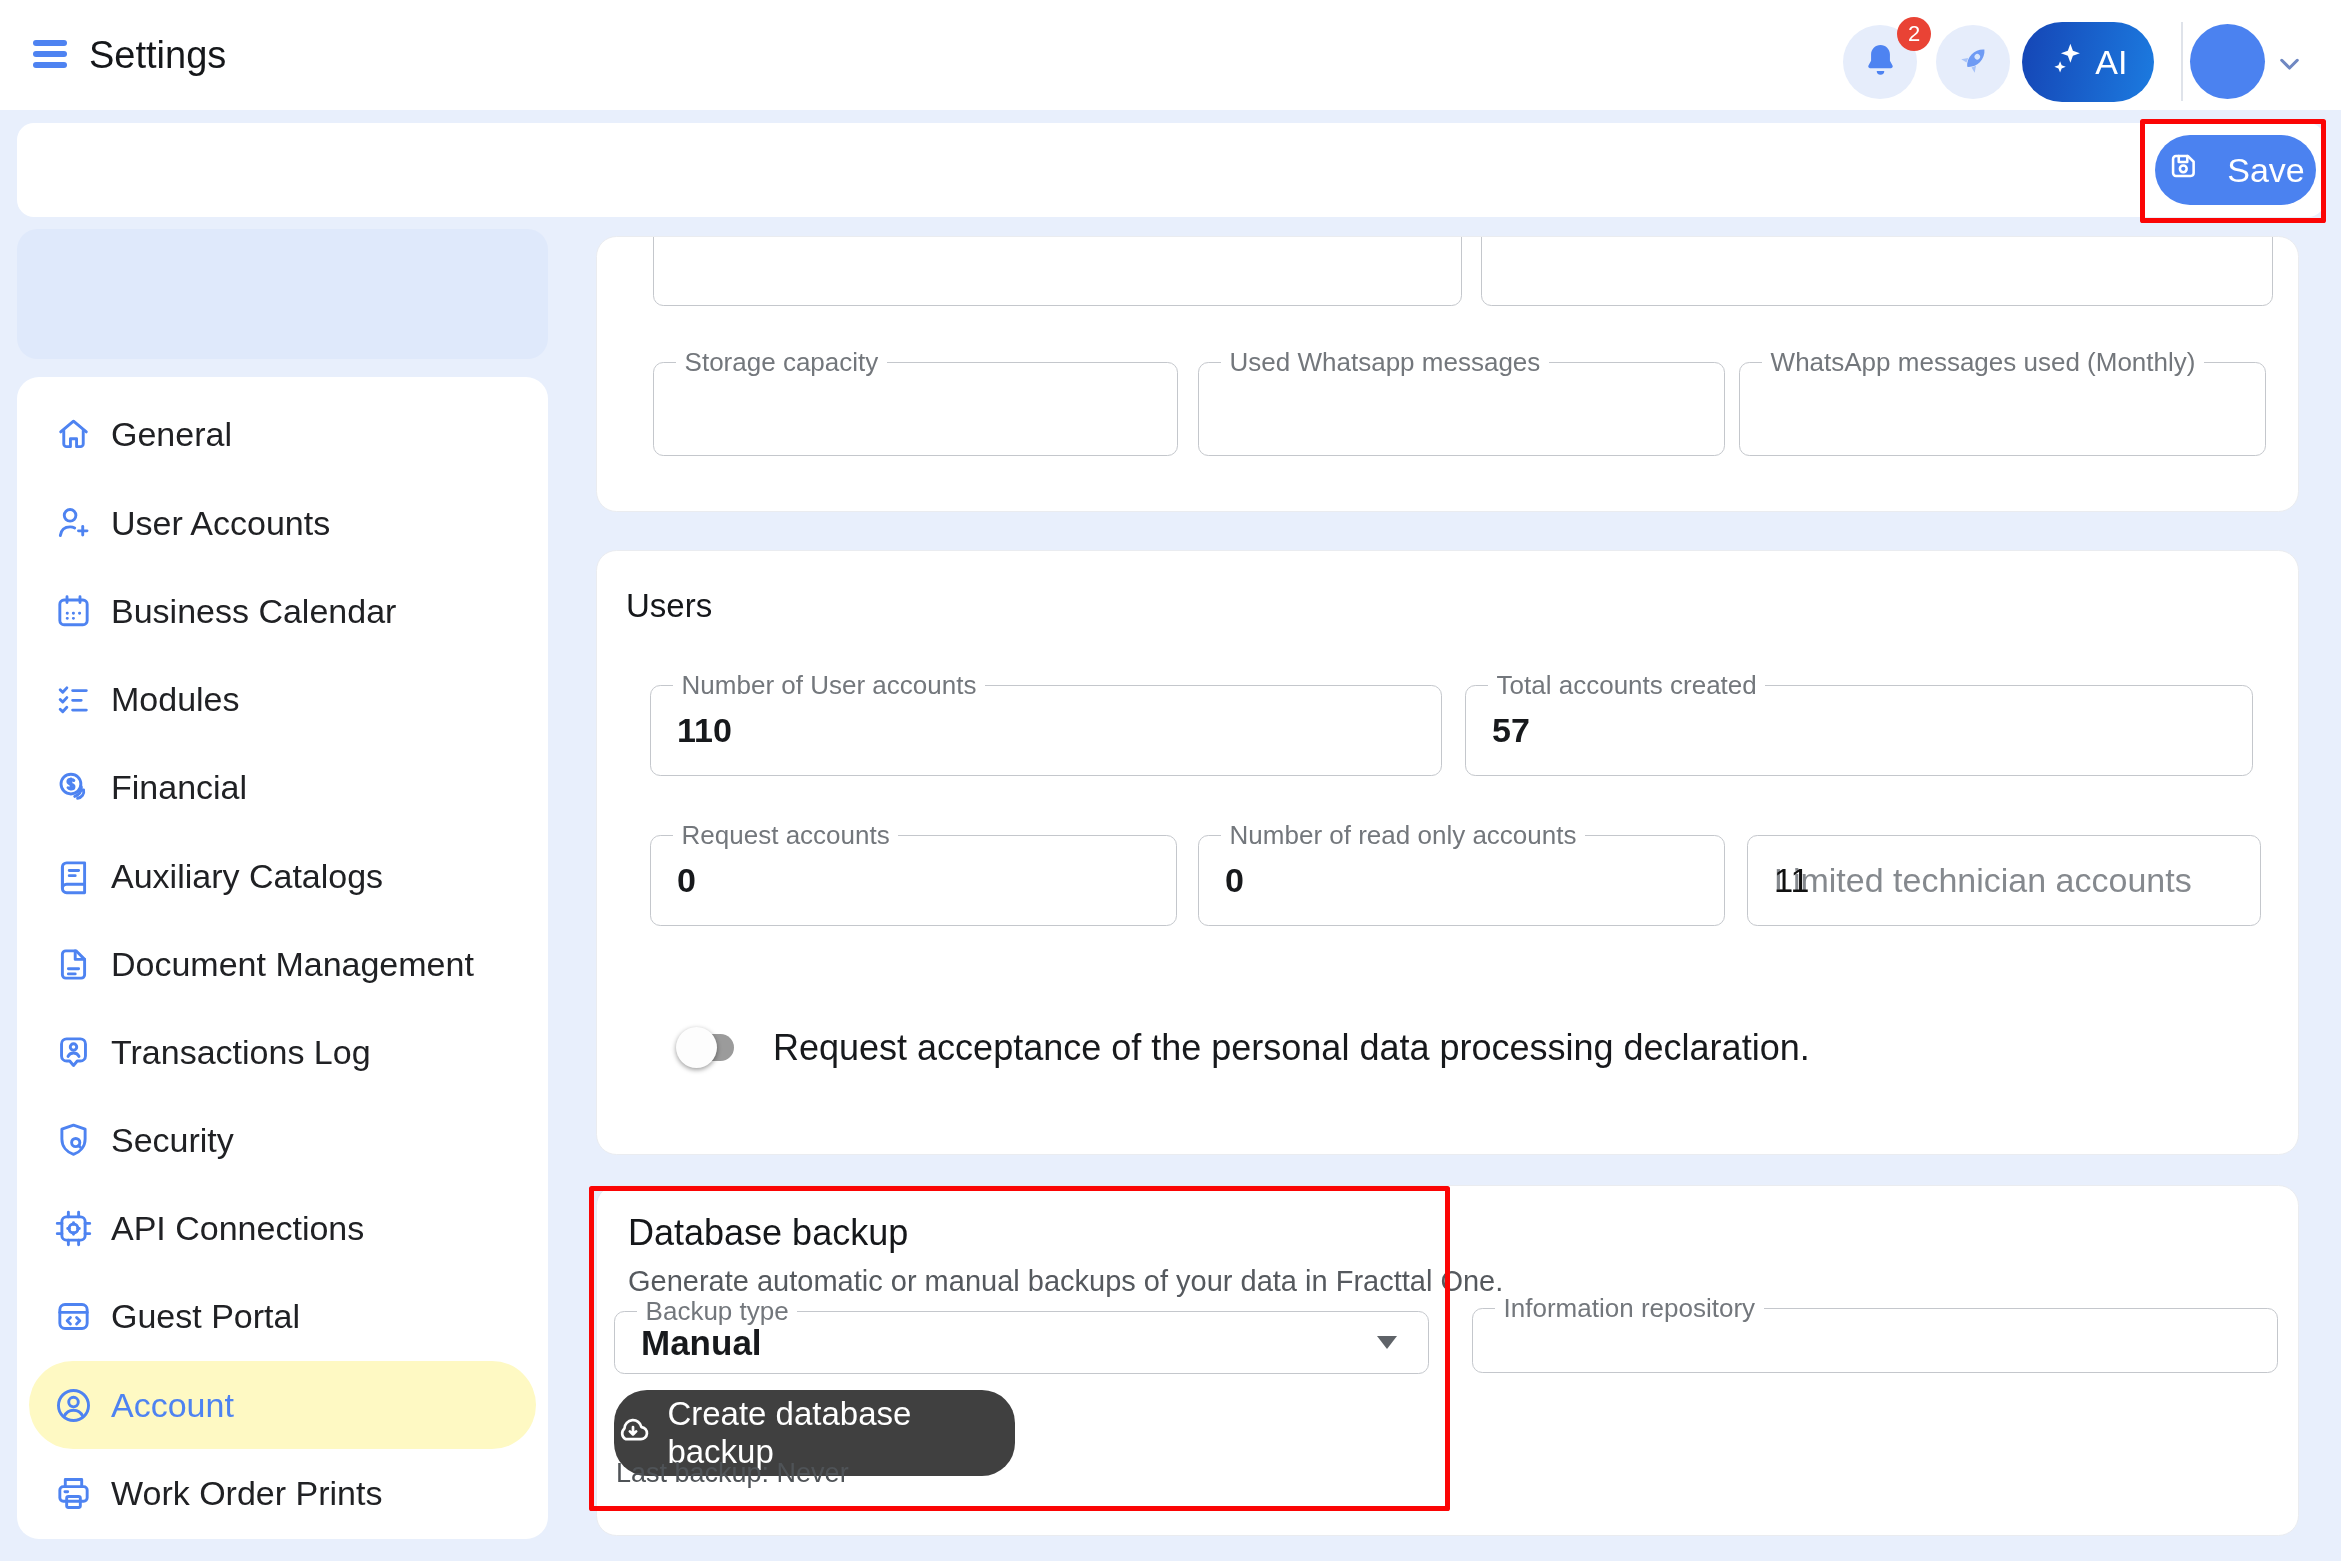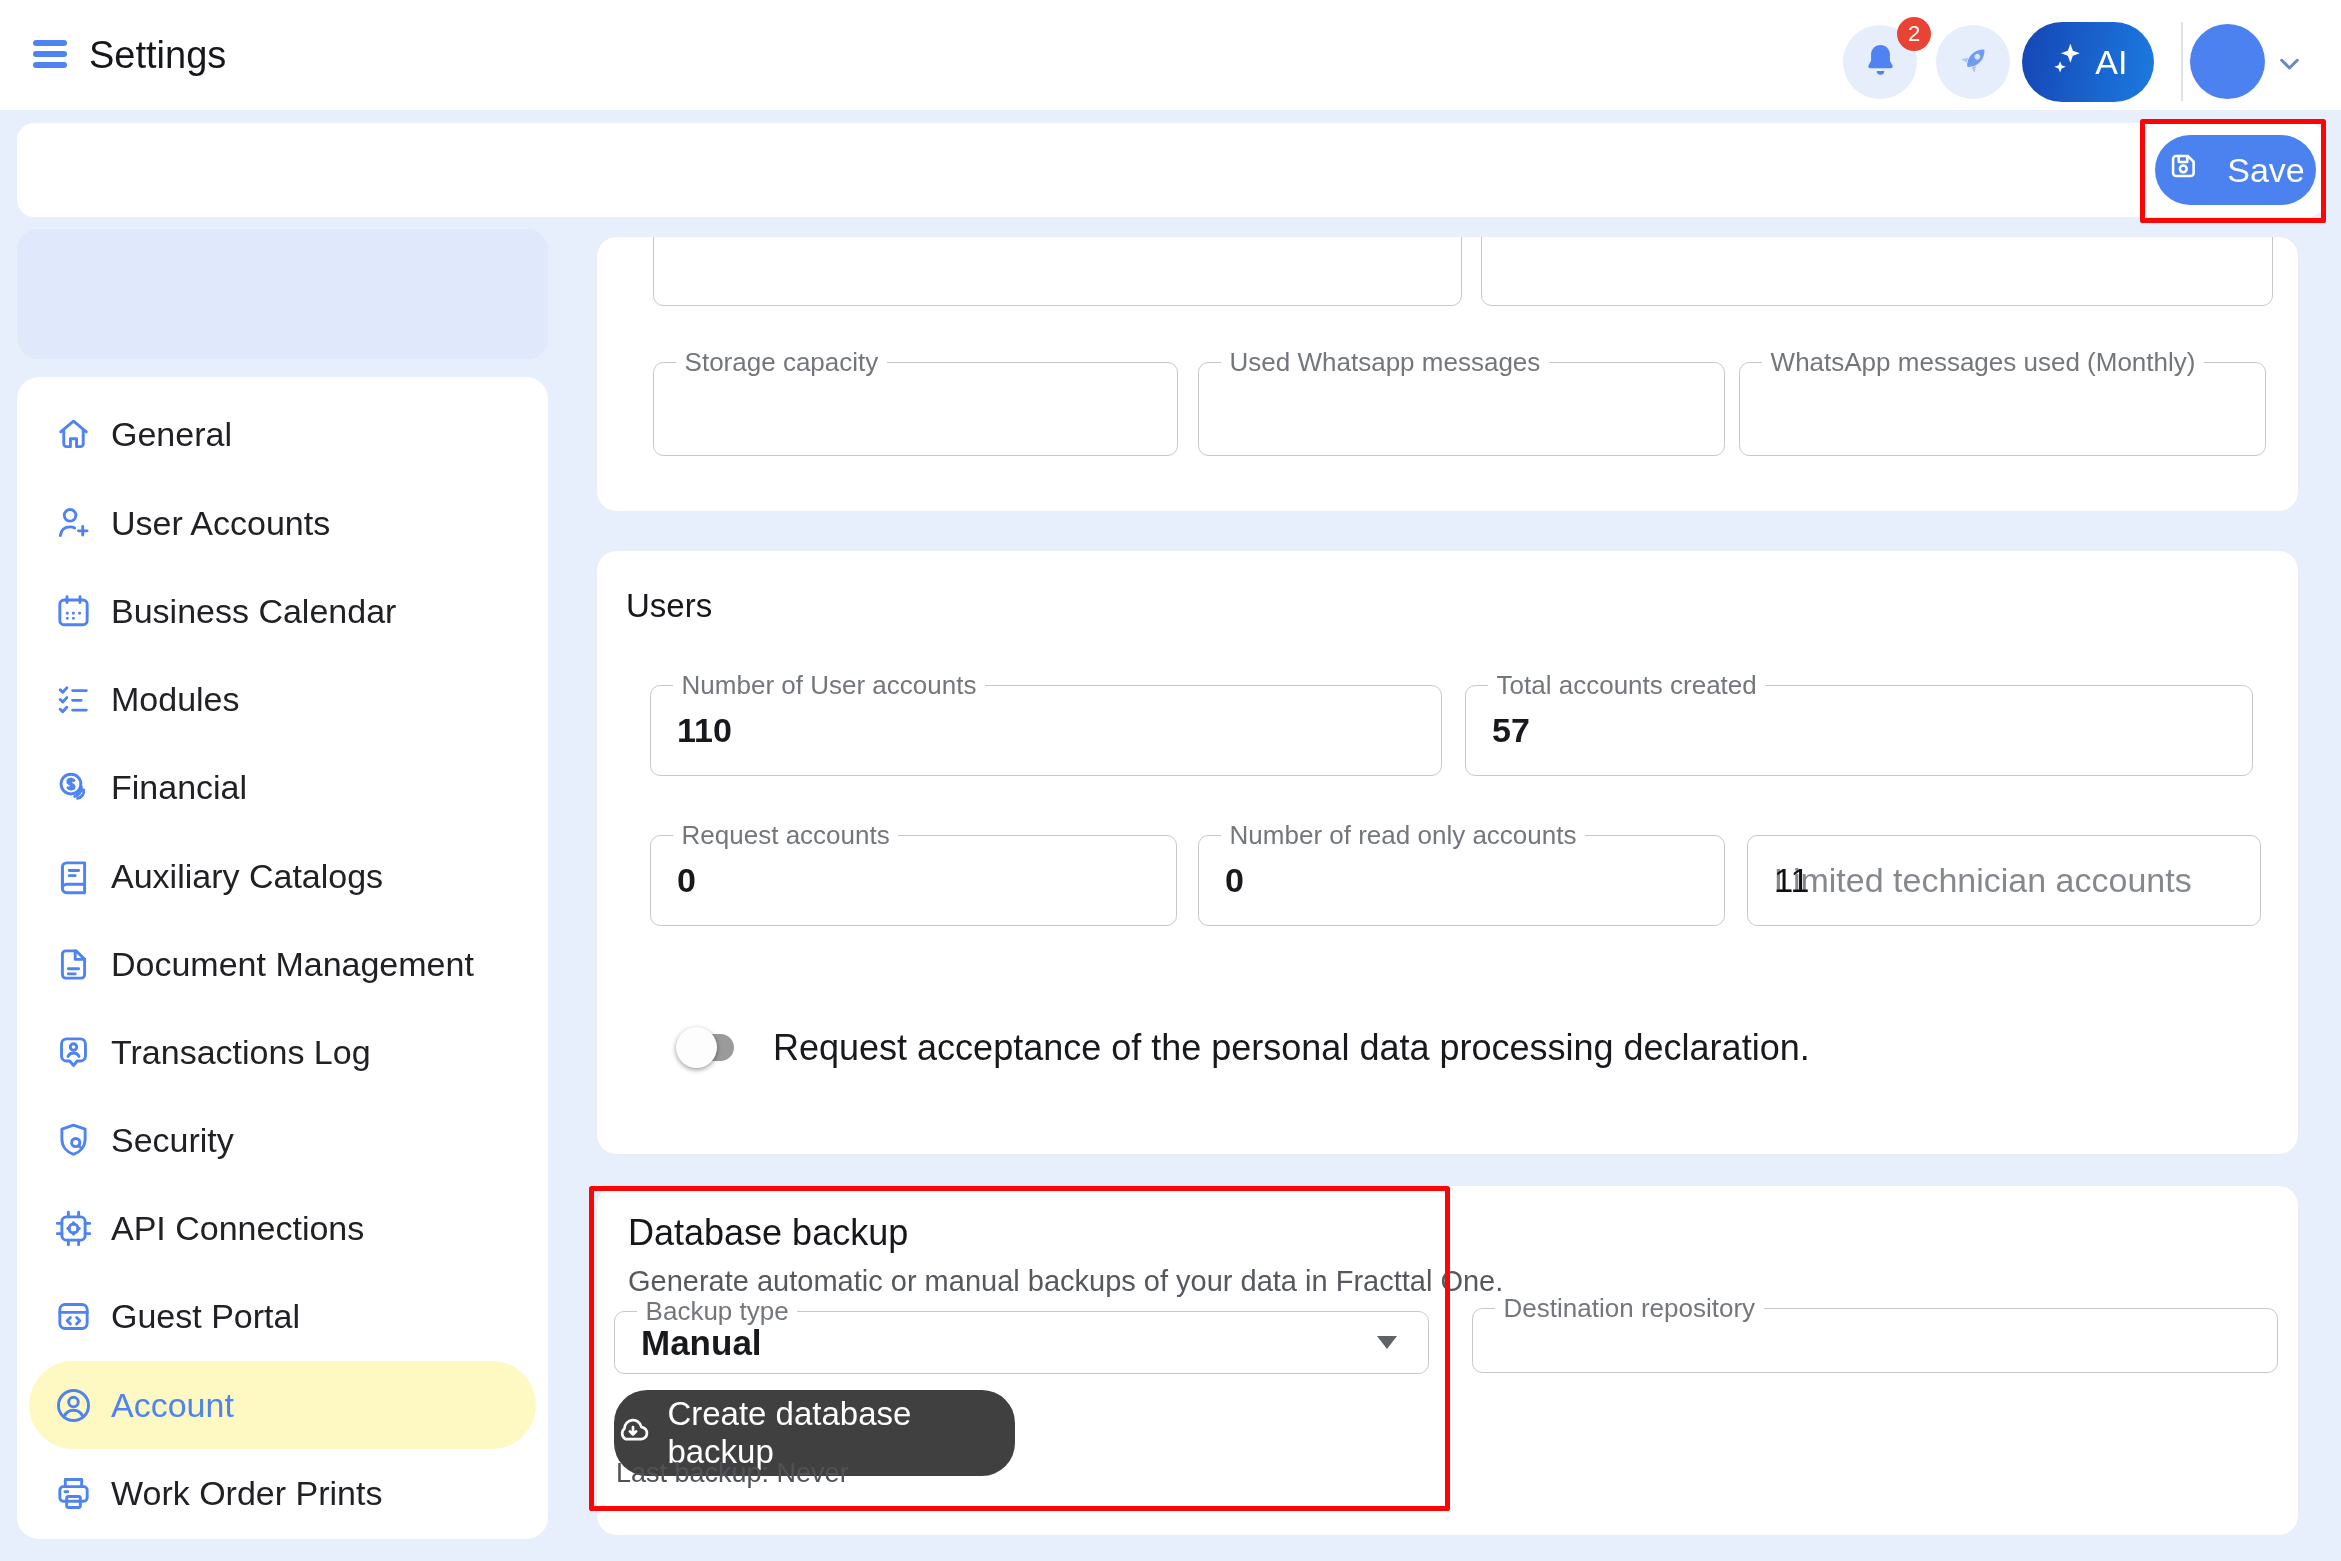--- a/index.html
+++ b/index.html
@@ -362,21 +362,21 @@
     <div class="card-title" style="left:31px;top:26px;font-size:36px;">Database backup</div>
     <div class="card-desc" style="left:31px;top:79px;">Generate automatic or manual backups of your data in Fracttal One.</div>
 
     <div id="backup-select" class="field">
       <span class="flabel">Backup type</span>
       <span class="fvalue" style="font-size:35px;">Manual</span>
       <span id="select-caret"></span>
     </div>
 
     <div id="dest-field" class="field">
-      <span class="flabel">Destination repository</span>
+      <span class="flabel">Information repository</span>
       <span class="fvalue"></span>
     </div>
 
     <div id="create-backup-btn">
       <span>
         <svg width="38" height="38" viewBox="0 0 24 24" fill="none" stroke="#ffffff" stroke-width="1.7" stroke-linecap="round" stroke-linejoin="round">
           <path d="M7.3 18.4h9.4a3.8 3.8 0 0 0 .6-7.6 5.4 5.4 0 0 0-10.7.9 4.1 4.1 0 0 0 .7 6.7z"></path>
           <path d="M12 10.8v4.6M10 13.5l2 2 2-2"></path>
         </svg>
       </span>

